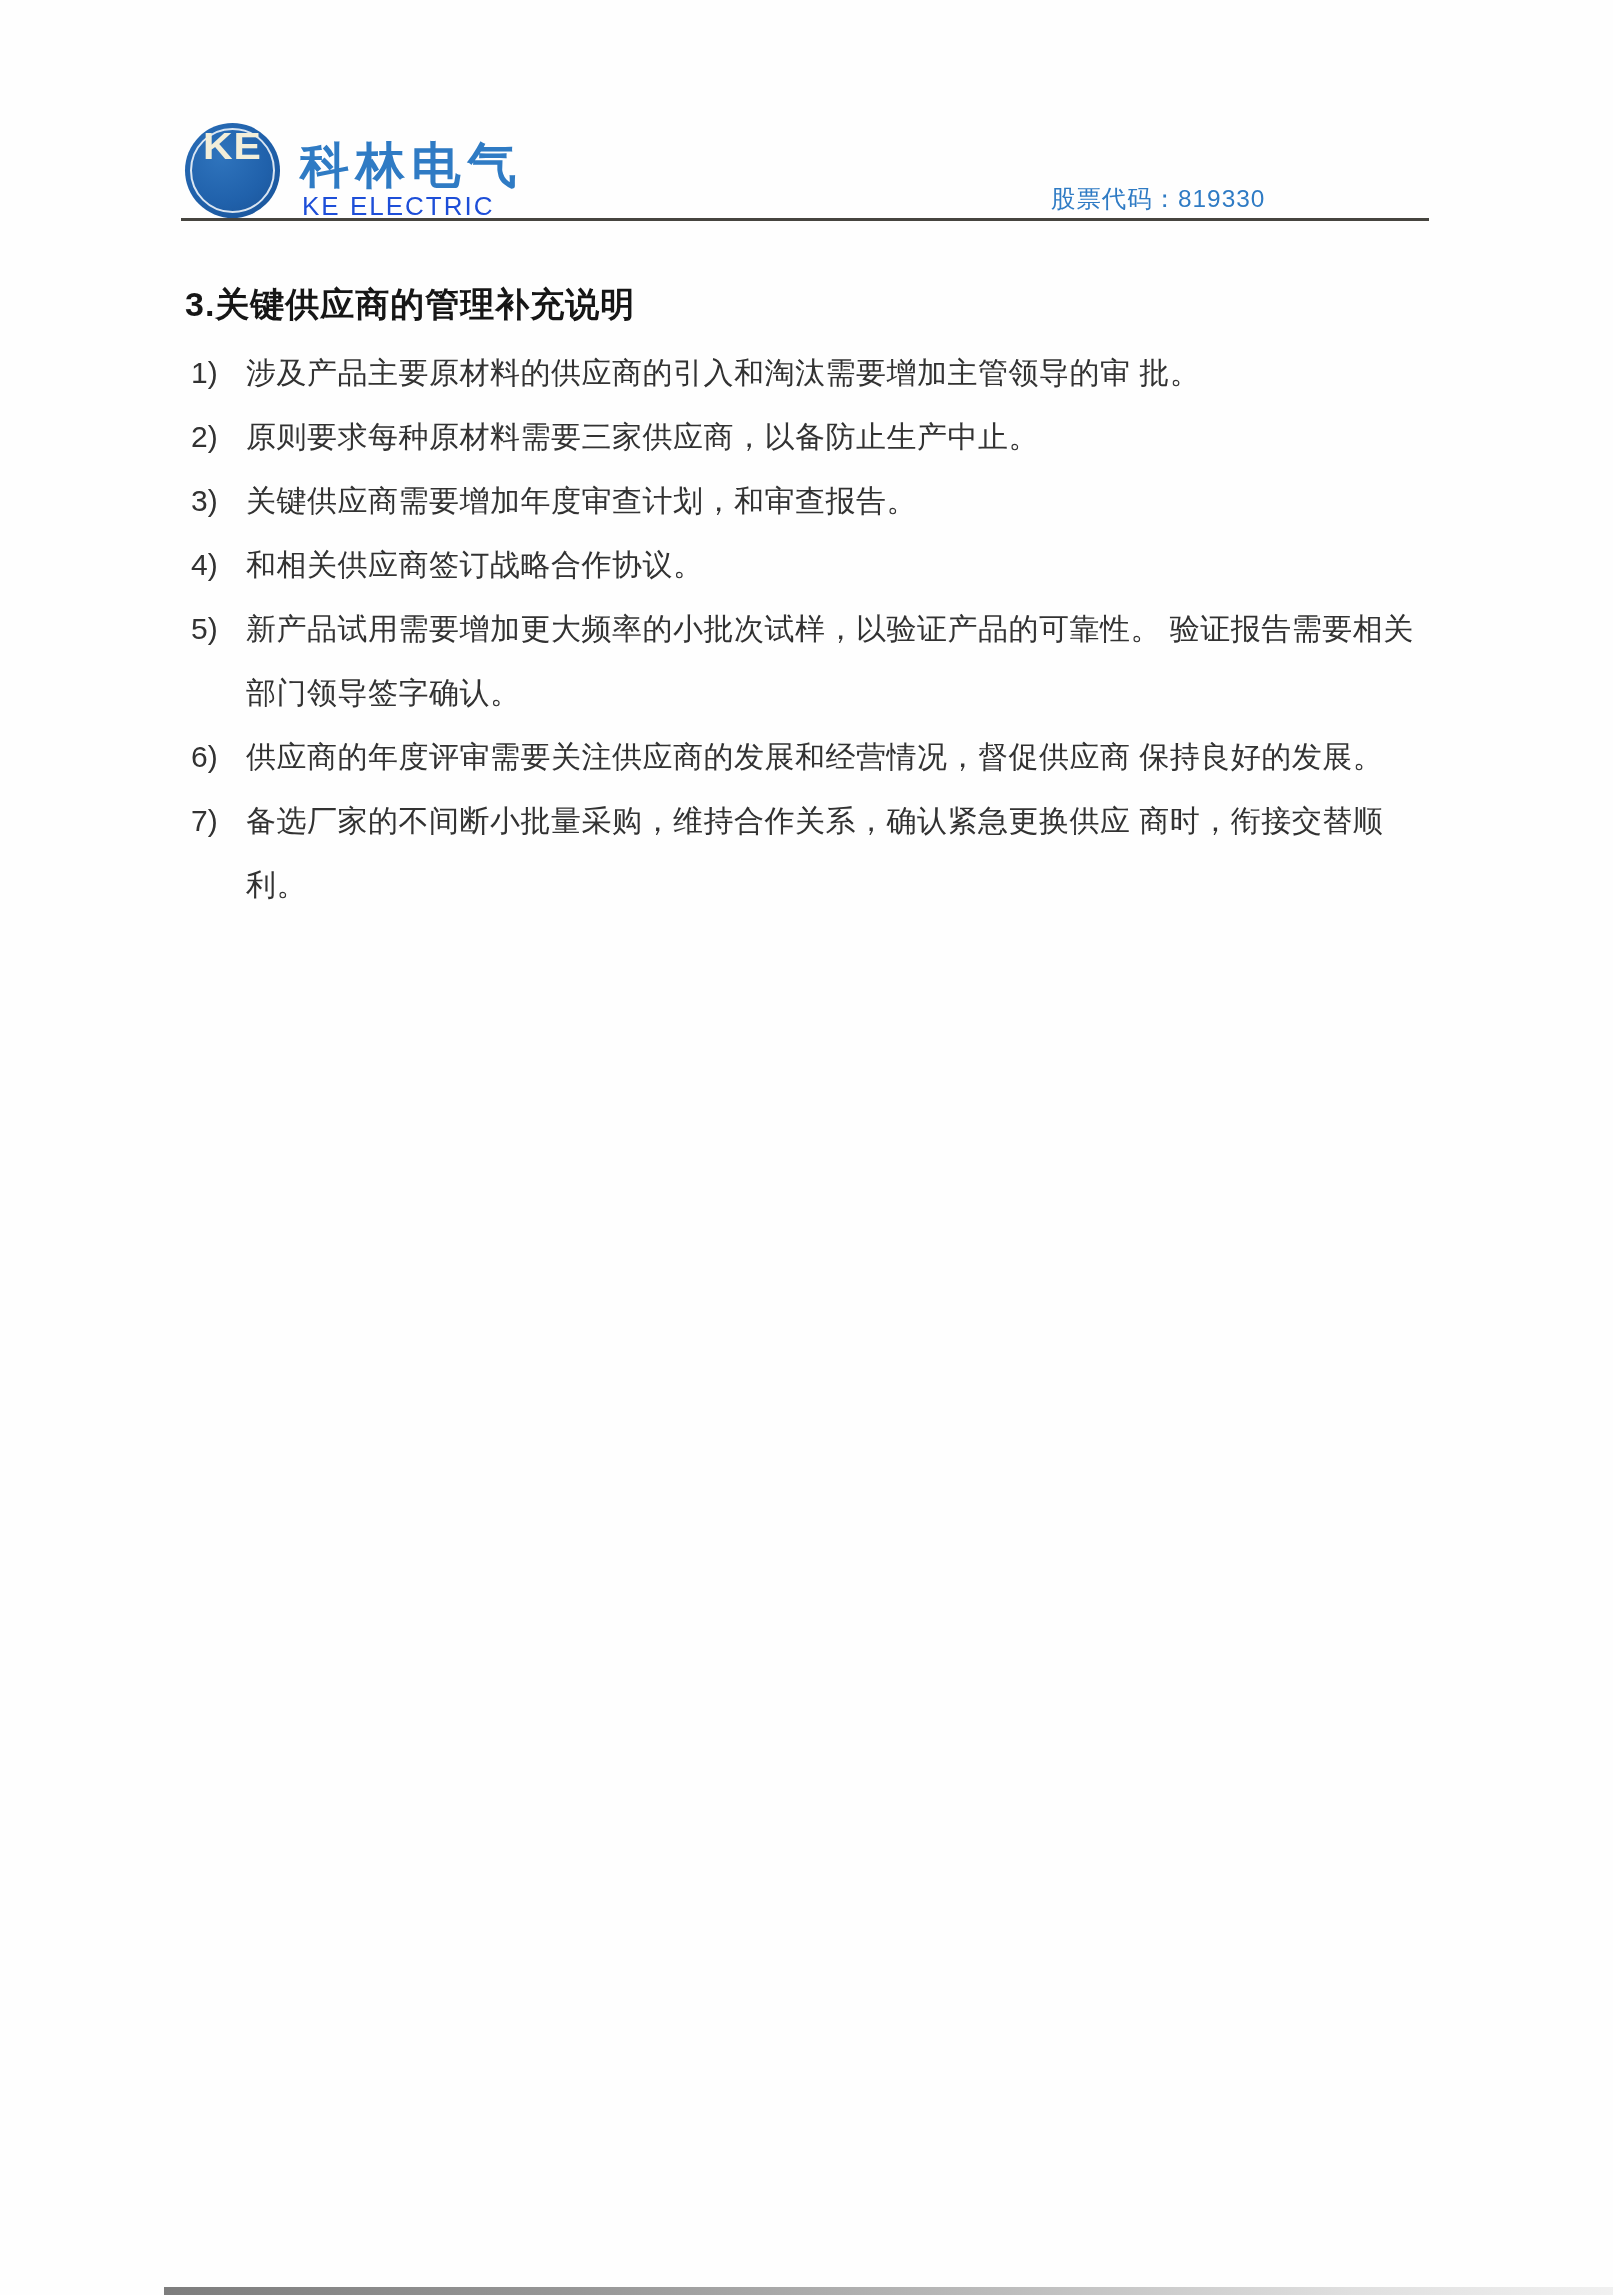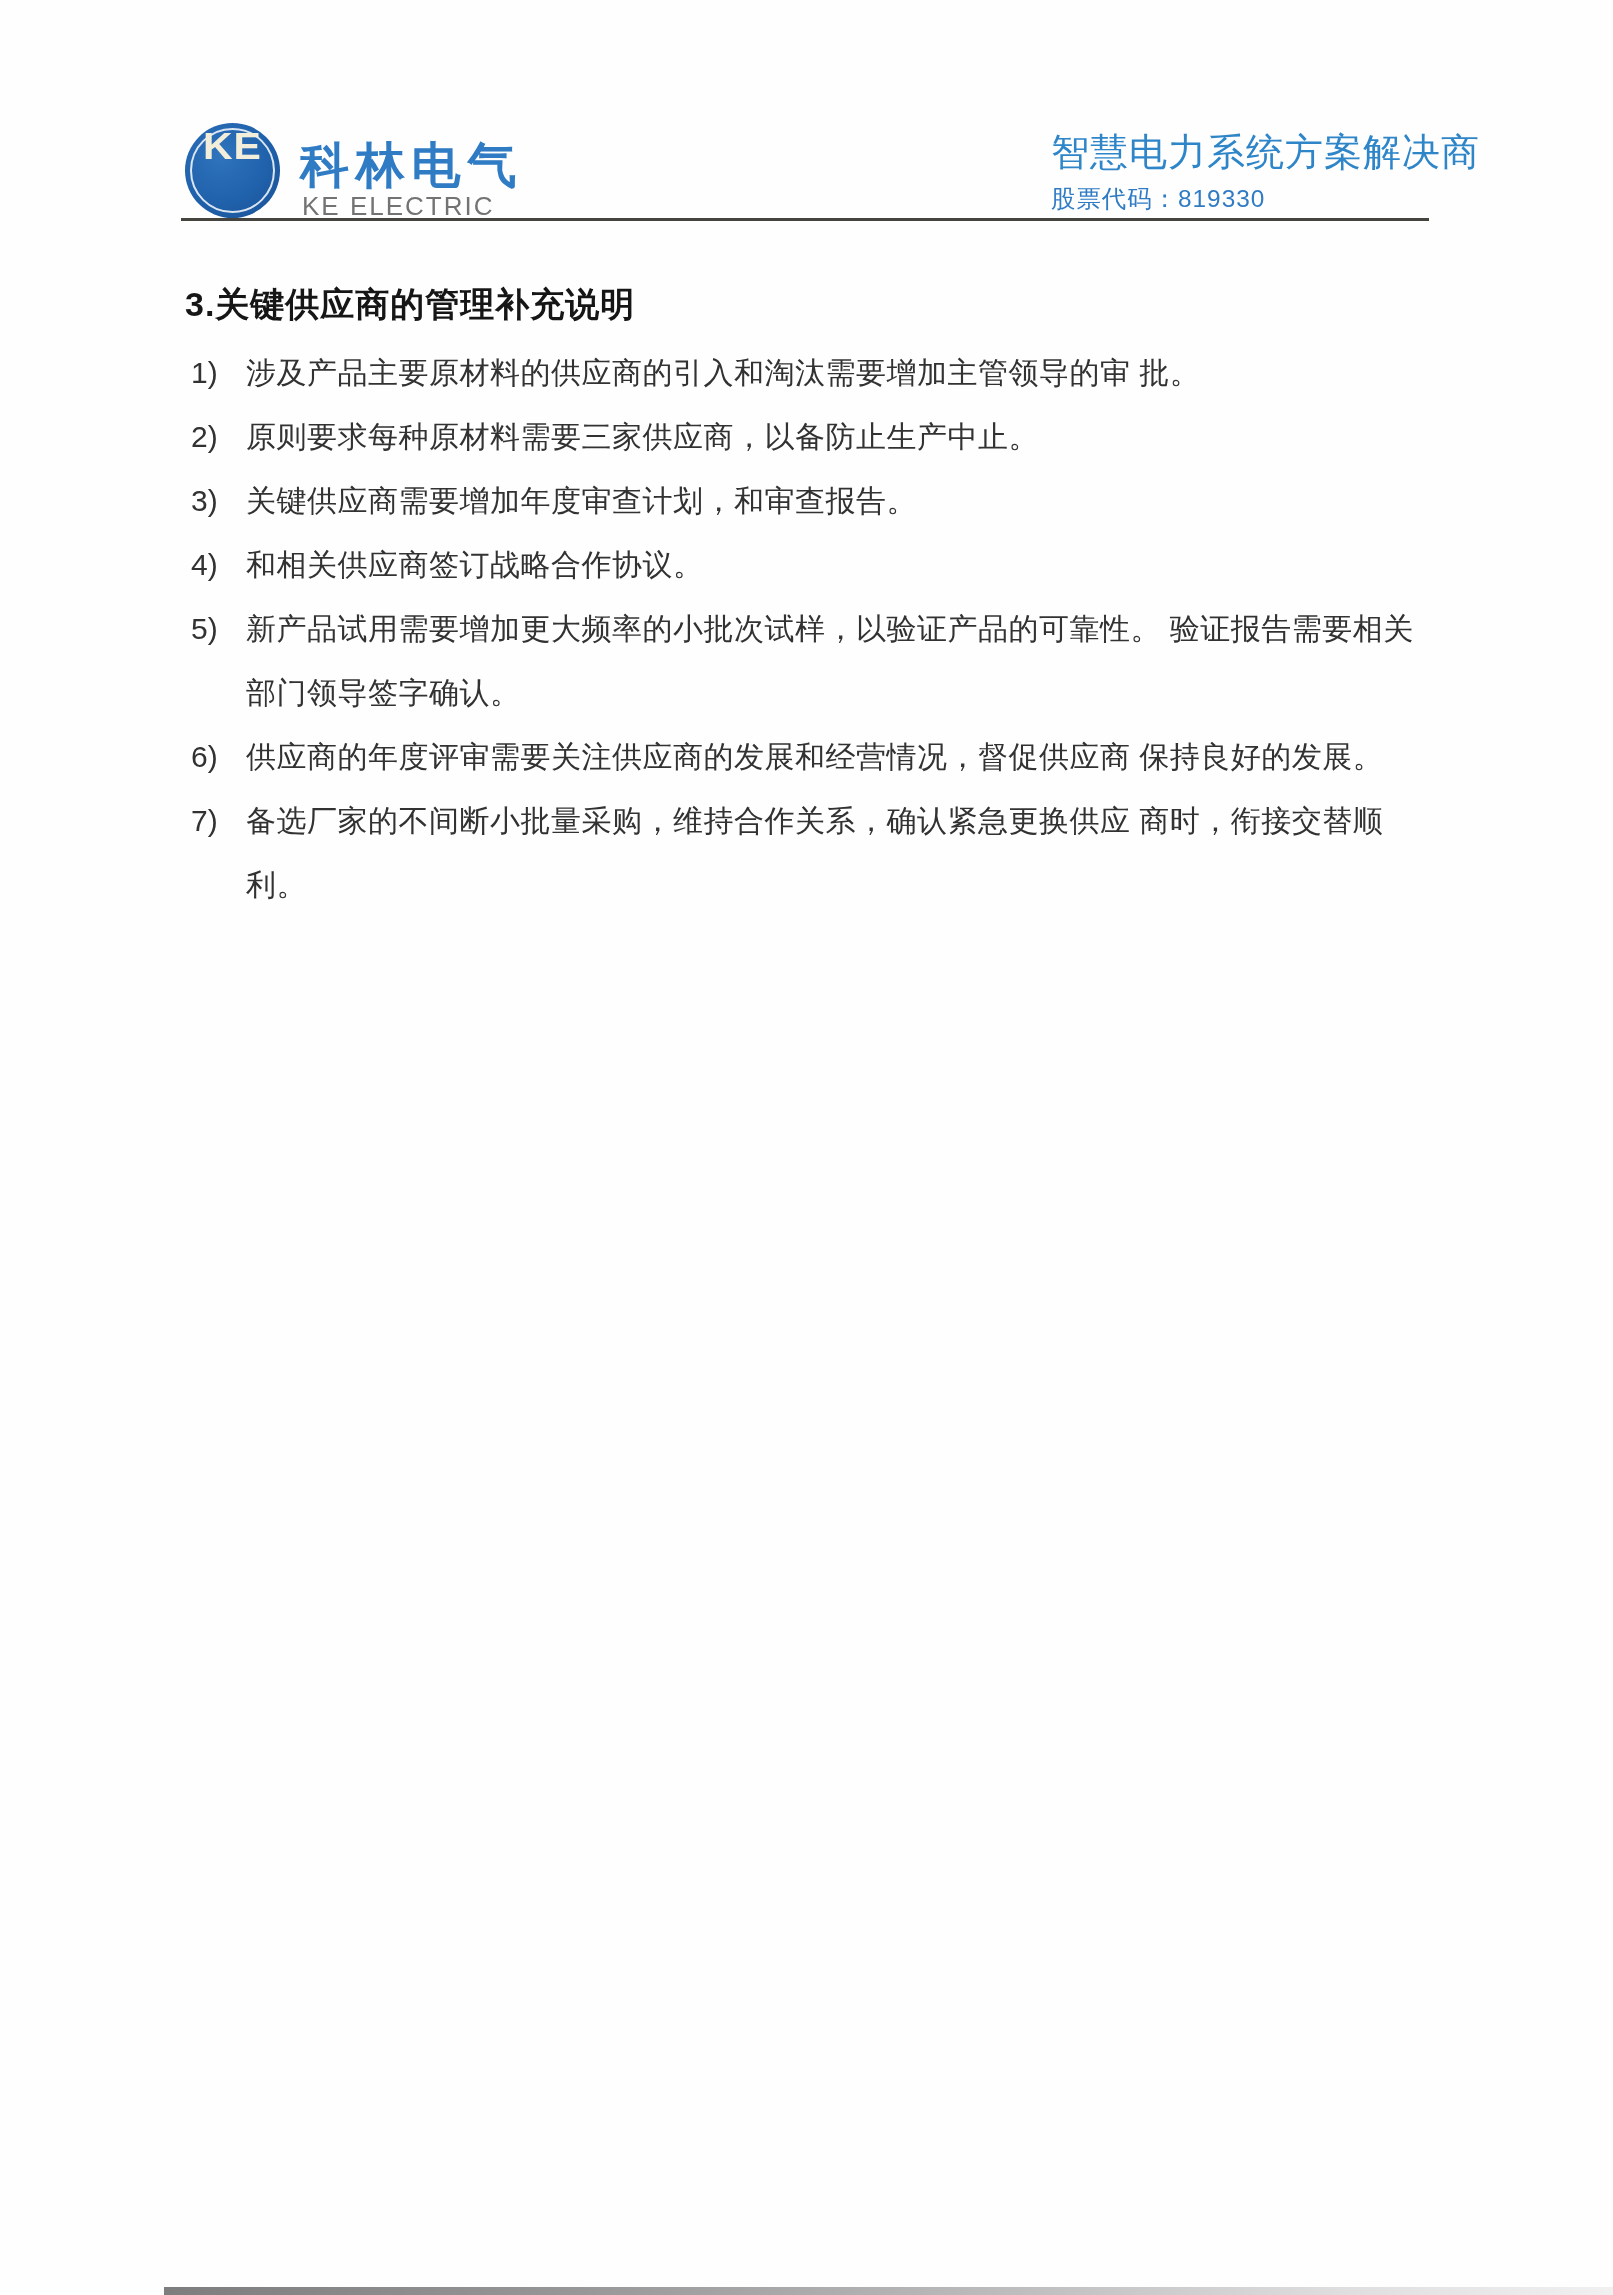--- a/index.html
+++ b/index.html
@@ -28,21 +28,21 @@
   .logo-ke {
     font-weight:bold; font-size:41px; color:#f3eed9;
     letter-spacing:1px; transform:scaleY(0.92);
   }
   .brand-cn {
     position:absolute; left:300px; top:133px;
     font-size:49px; font-weight:700; color:#2f7bc4; letter-spacing:6.8px;
   }
   .brand-en {
     position:absolute; left:302px; top:191px;
-    font-size:26px; color:#737373; letter-spacing:2px;
+    font-size:26px; color:#1d4ed8; letter-spacing:2px;
   }
   .slogan {
     position:absolute; left:1051px; top:127px;
     font-size:38px; color:#2e86c9; letter-spacing:1px;
   }
   .stock {
     position:absolute; left:1051px; top:183px;
     font-size:24.4px; color:#2f7bc4; letter-spacing:1px;
   }
   .header-rule {
@@ -79,21 +79,20 @@
 </head>
 <body>
 
 <div class="page">
 
   <div class="logo-circle">
     <span class="logo-ke">KE</span>
   </div>
   <div class="brand-cn">科林电气</div>
   <div class="brand-en">KE ELECTRIC</div>
-  <div class="slogan">智慧电力系统方案解决商</div>
   <div class="stock">股票代码：819330</div>
   <div class="header-rule"></div>
 
   <div class="doc-title">3.关键供应商的管理补充说明</div>
 
   <div class="list">
     <div class="li">
       <span class="num">1)</span>
       <span class="txt">涉及产品主要原材料的供应商的引入和淘汰需要增加主管领导的审 批。</span>
     </div>

